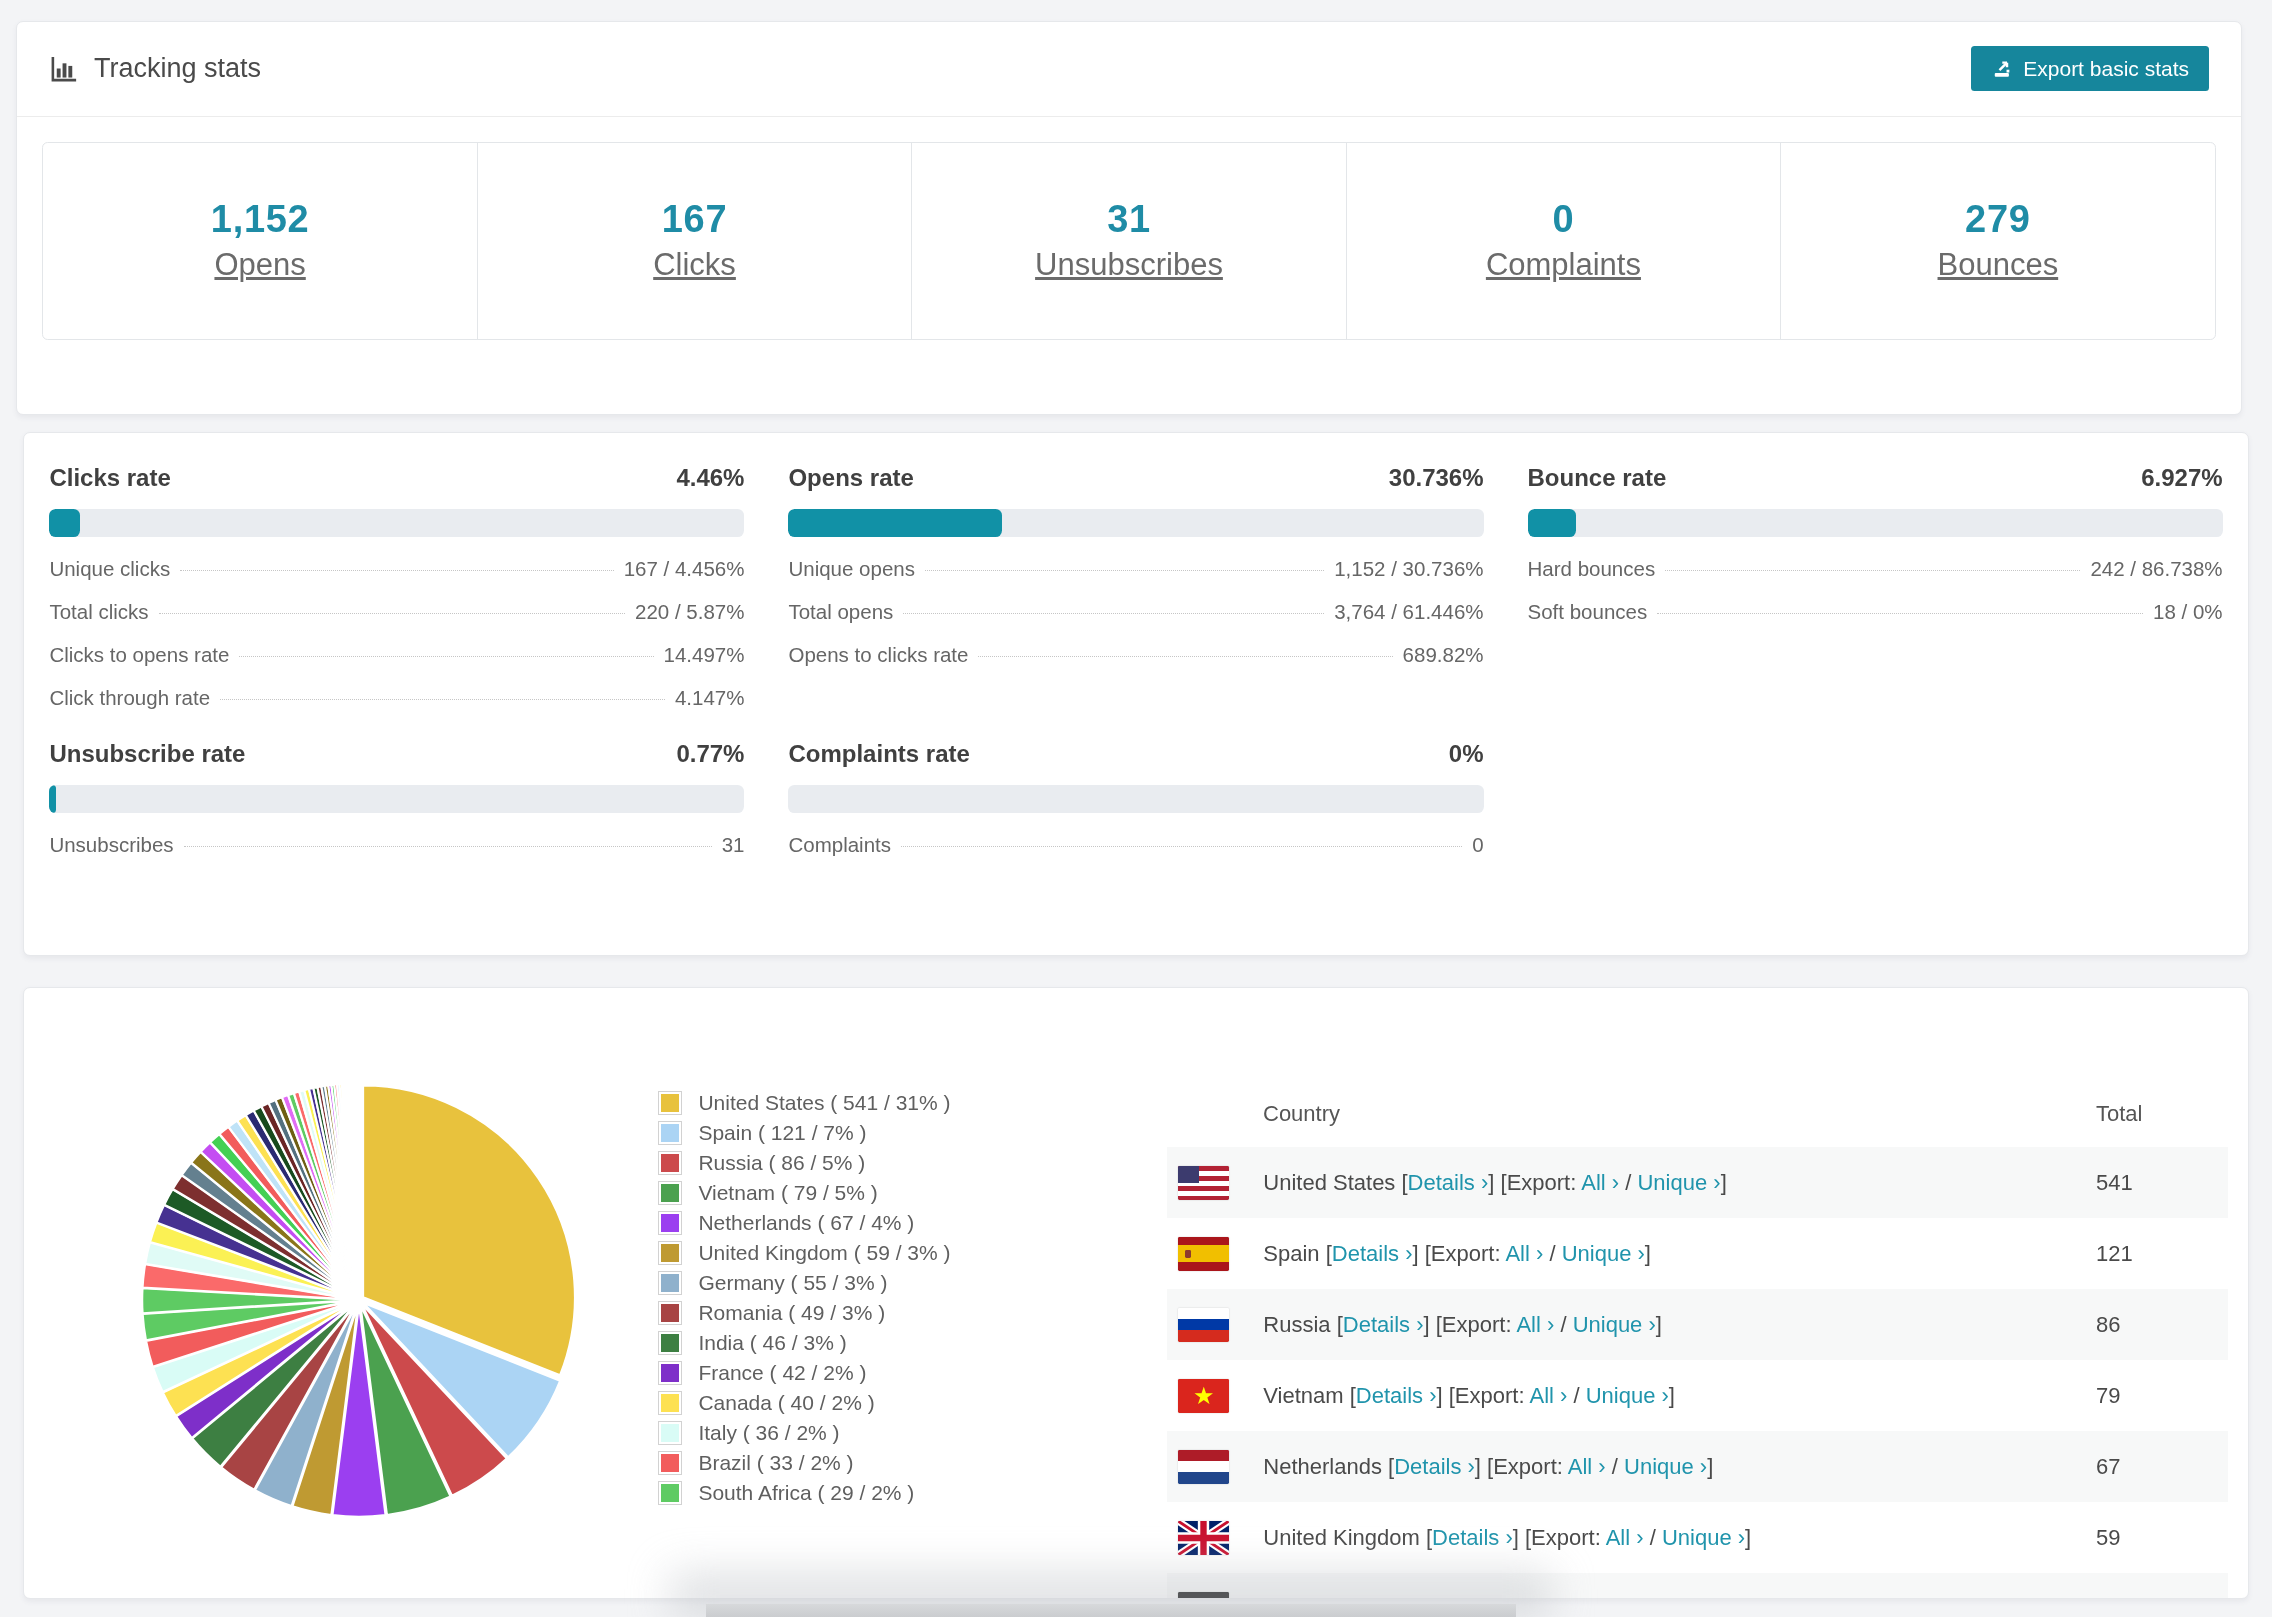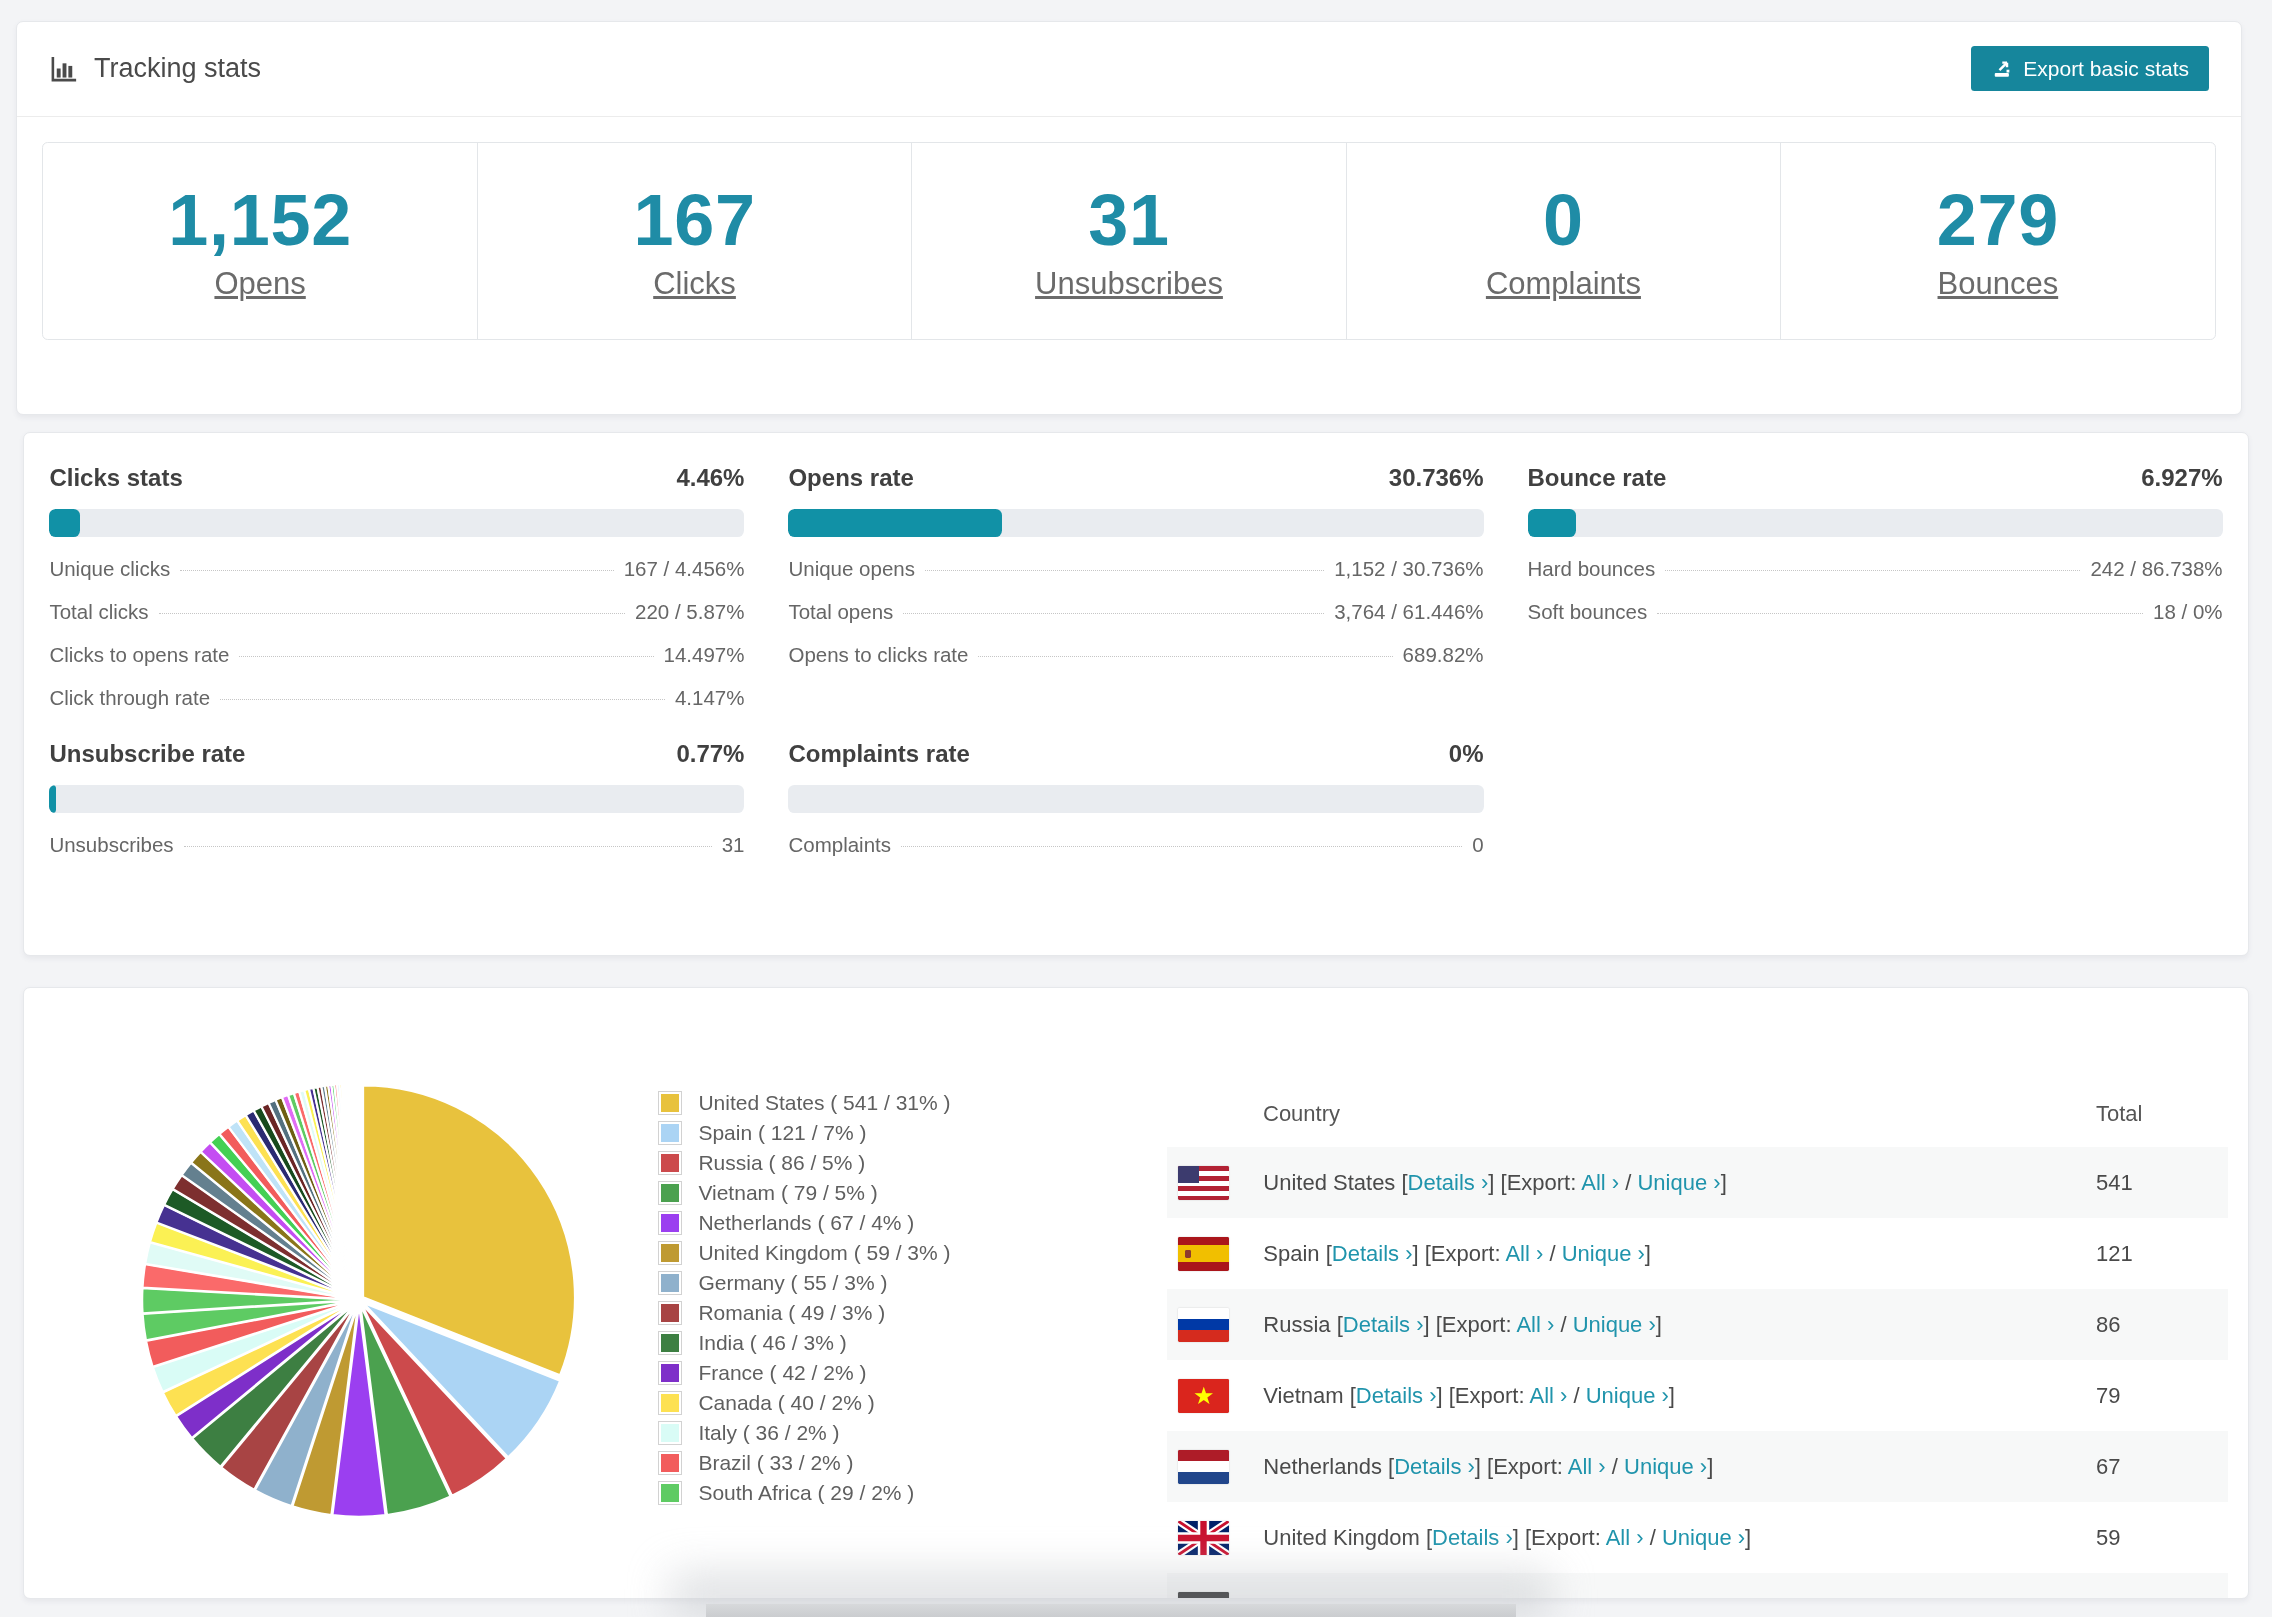--- a/index.html
+++ b/index.html
@@ -23,21 +23,21 @@
     margin-left:auto;display:flex;align-items:center;gap:10px;
     background:#16869c;color:#fff;border:none;border-radius:3.5px;
     height:45px;padding:0 20px;font-size:21px;font-family:inherit;cursor:pointer;
   }
   #stats-row{
     position:absolute;left:25.4px;right:25.4px;top:120px;height:196px;
     border:0.7px solid #e3e6e9;border-radius:5.6px;display:flex;background:#fff;
   }
   .stat-cell{flex:1 1 0;display:flex;flex-direction:column;align-items:center;justify-content:center;border-left:0.7px solid #e3e6e9;}
   .stat-cell:first-child{border-left:none;}
-  .stat-value{font-size:72px;font-weight:bold;color:#1f8ca6;letter-spacing:0.7px;}
+  .stat-value{font-size:38px;font-weight:bold;color:#1f8ca6;letter-spacing:0.7px;}
   .stat-label{font-size:31px;color:#6b6b6b;margin-top:5.6px;text-decoration:underline;}
   
   #card-rates{left:23px;top:432px;width:2224px;height:522px;}
   #rates-grid{
     display:grid;grid-template-columns:1fr 1fr 1fr;column-gap:44px;row-gap:30px;
     padding:31px 25.4px;
   }
   .rate-title-row{display:flex;justify-content:space-between;align-items:baseline;}
   .rate-title{font-size:24px;font-weight:bold;color:#404040;}
   .rate-value{font-size:24px;font-weight:bold;color:#404040;}
@@ -126,21 +126,21 @@
         <div class="stat-value">279</div>
         <div class="stat-label">Bounces</div>
       </div>
     </div>
 </div>
 
 <div class="card" id="card-rates">
   <div id="rates-grid">
       <div>
         <div class="rate-title-row">
-          <span class="rate-title">Clicks stats</span>
+          <span class="rate-title">Clicks rate</span>
           <span class="rate-value">4.46%</span>
         </div>
         <div class="rate-bar">
           <div class="rate-fill" style="width: max(4.46%, 7px);"></div>
         </div>
         <div class="rate-rows">
           <div class="rate-row">
             <span>Unique clicks</span>
             <span class="leader"></span>
             <span>167 / 4.456%</span>

